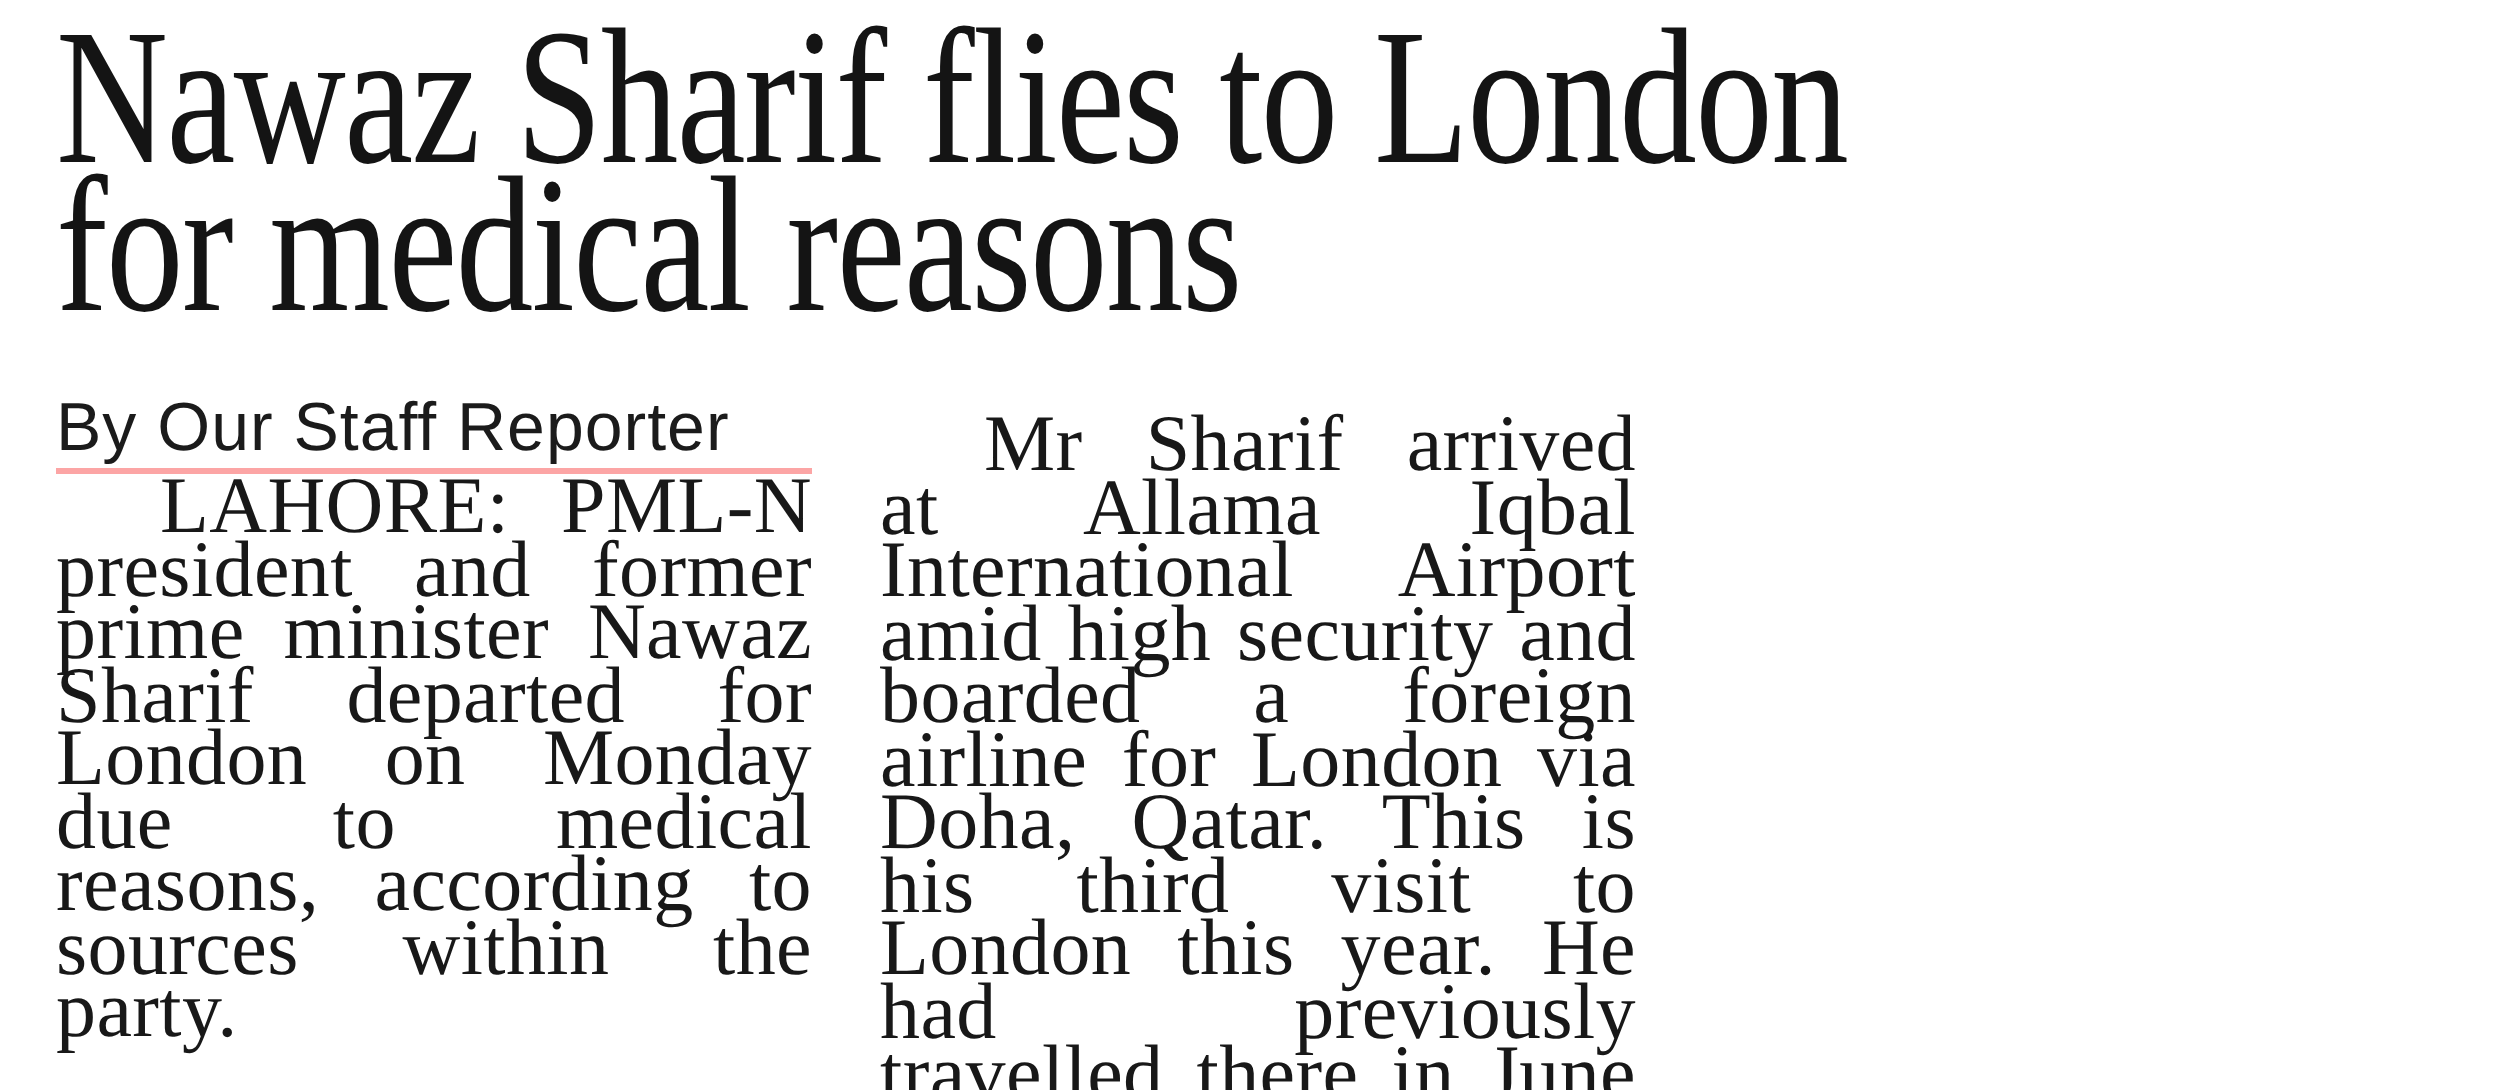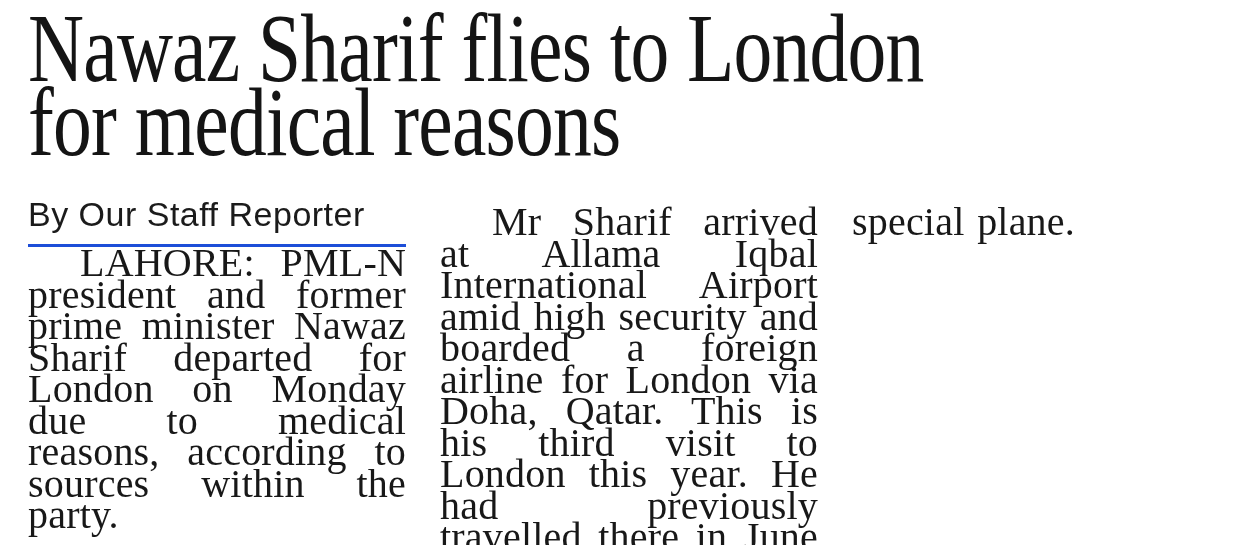--- a/index.html
+++ b/index.html
@@ -39,22 +39,22 @@
     margin-top: 34px;
     display: flex;
     gap: 34px;
   }
   .col {
     width: 378px;
     flex: 0 0 378px;
   }
   
   .byline-block {
-    border-bottom: 3px solid #1d4ed8;
-    padding-bottom: 10px;
+    border-bottom: 3px solid #fca5a5;
+    padding-bottom: 0;
   }
   .byline {
     font-family: "Liberation Sans", sans-serif;
     font-size: 34px;
     line-height: 40px;
     letter-spacing: 0.5px;
     color: #1b1b1b;
   }
   
   .body-text p {
@@ -94,18 +94,17 @@
     </div>
 
     <div class="col col-2">
       <div class="body-text">
         <p class="indent justify-last">Mr Sharif arrived at Allama Iqbal International Airport amid high security and boarded a foreign airline for London via Doha, Qatar. This is his third visit to London this year. He had previously travelled there in June on a</p>
       </div>
     </div>
 
     <div class="col col-3">
       <div class="body-text">
-        <p>special plane.</p>
       </div>
     </div>
 
   </div>
 </div>
 
 </body></html>

